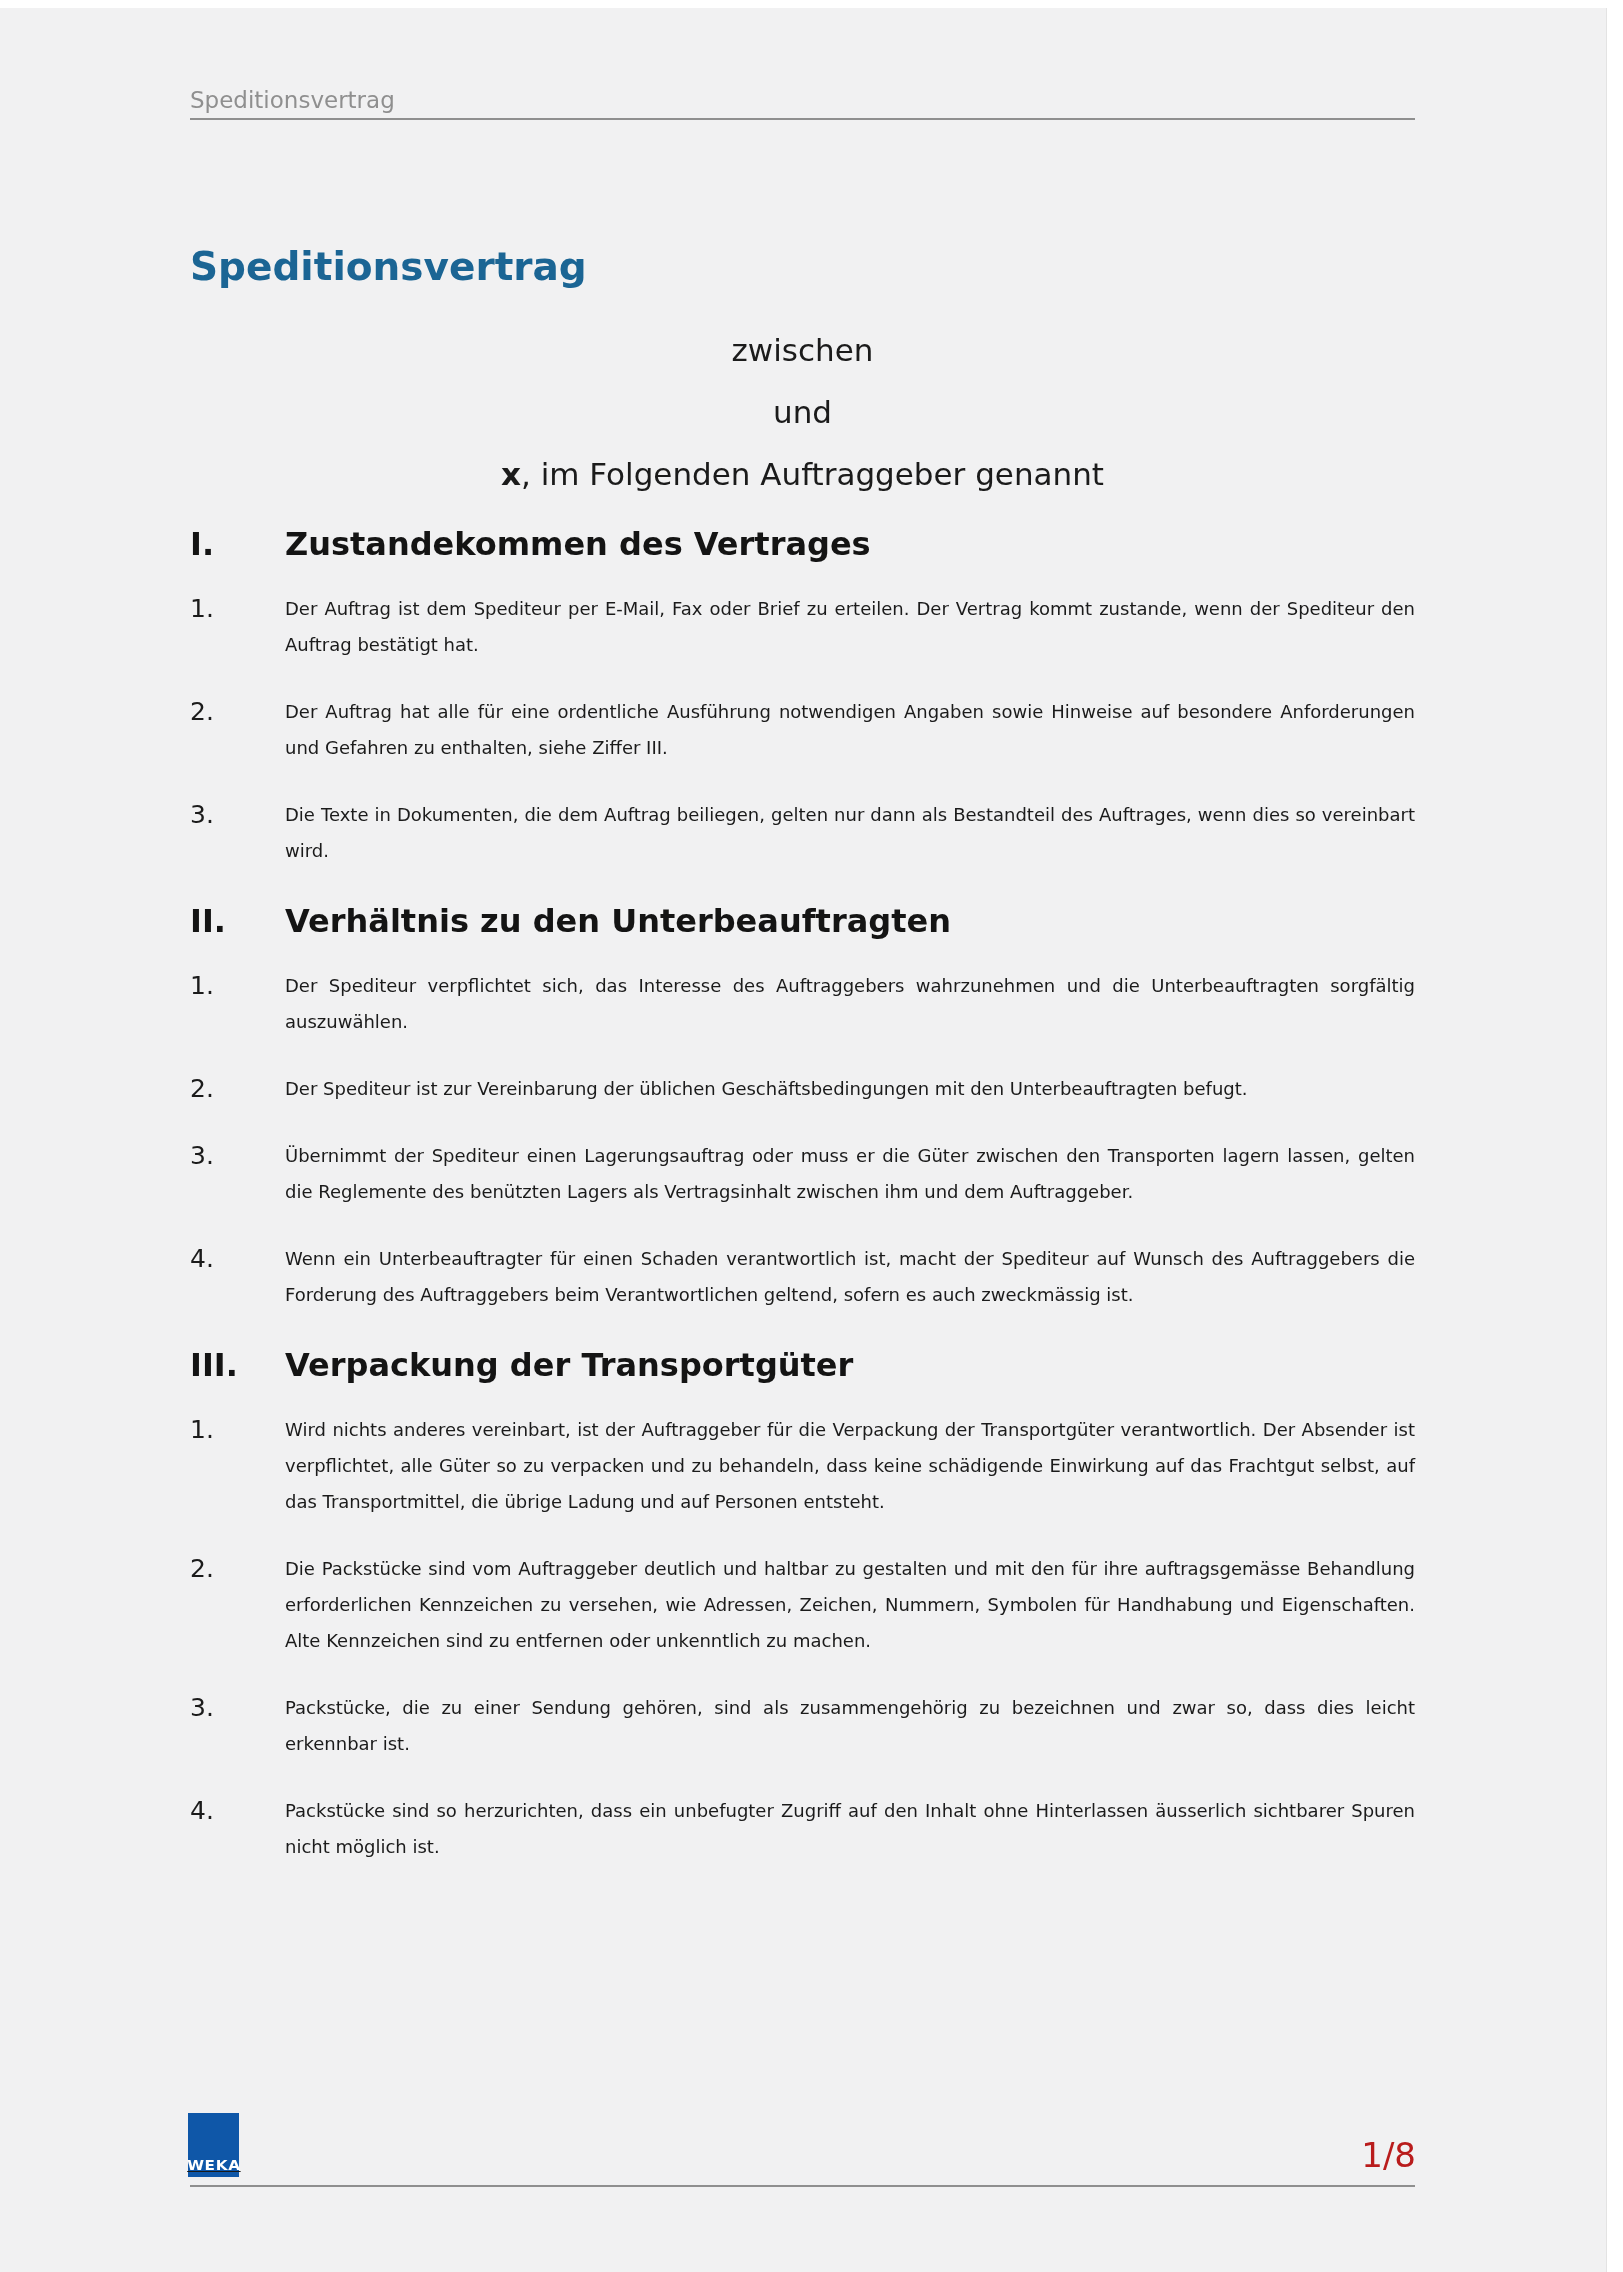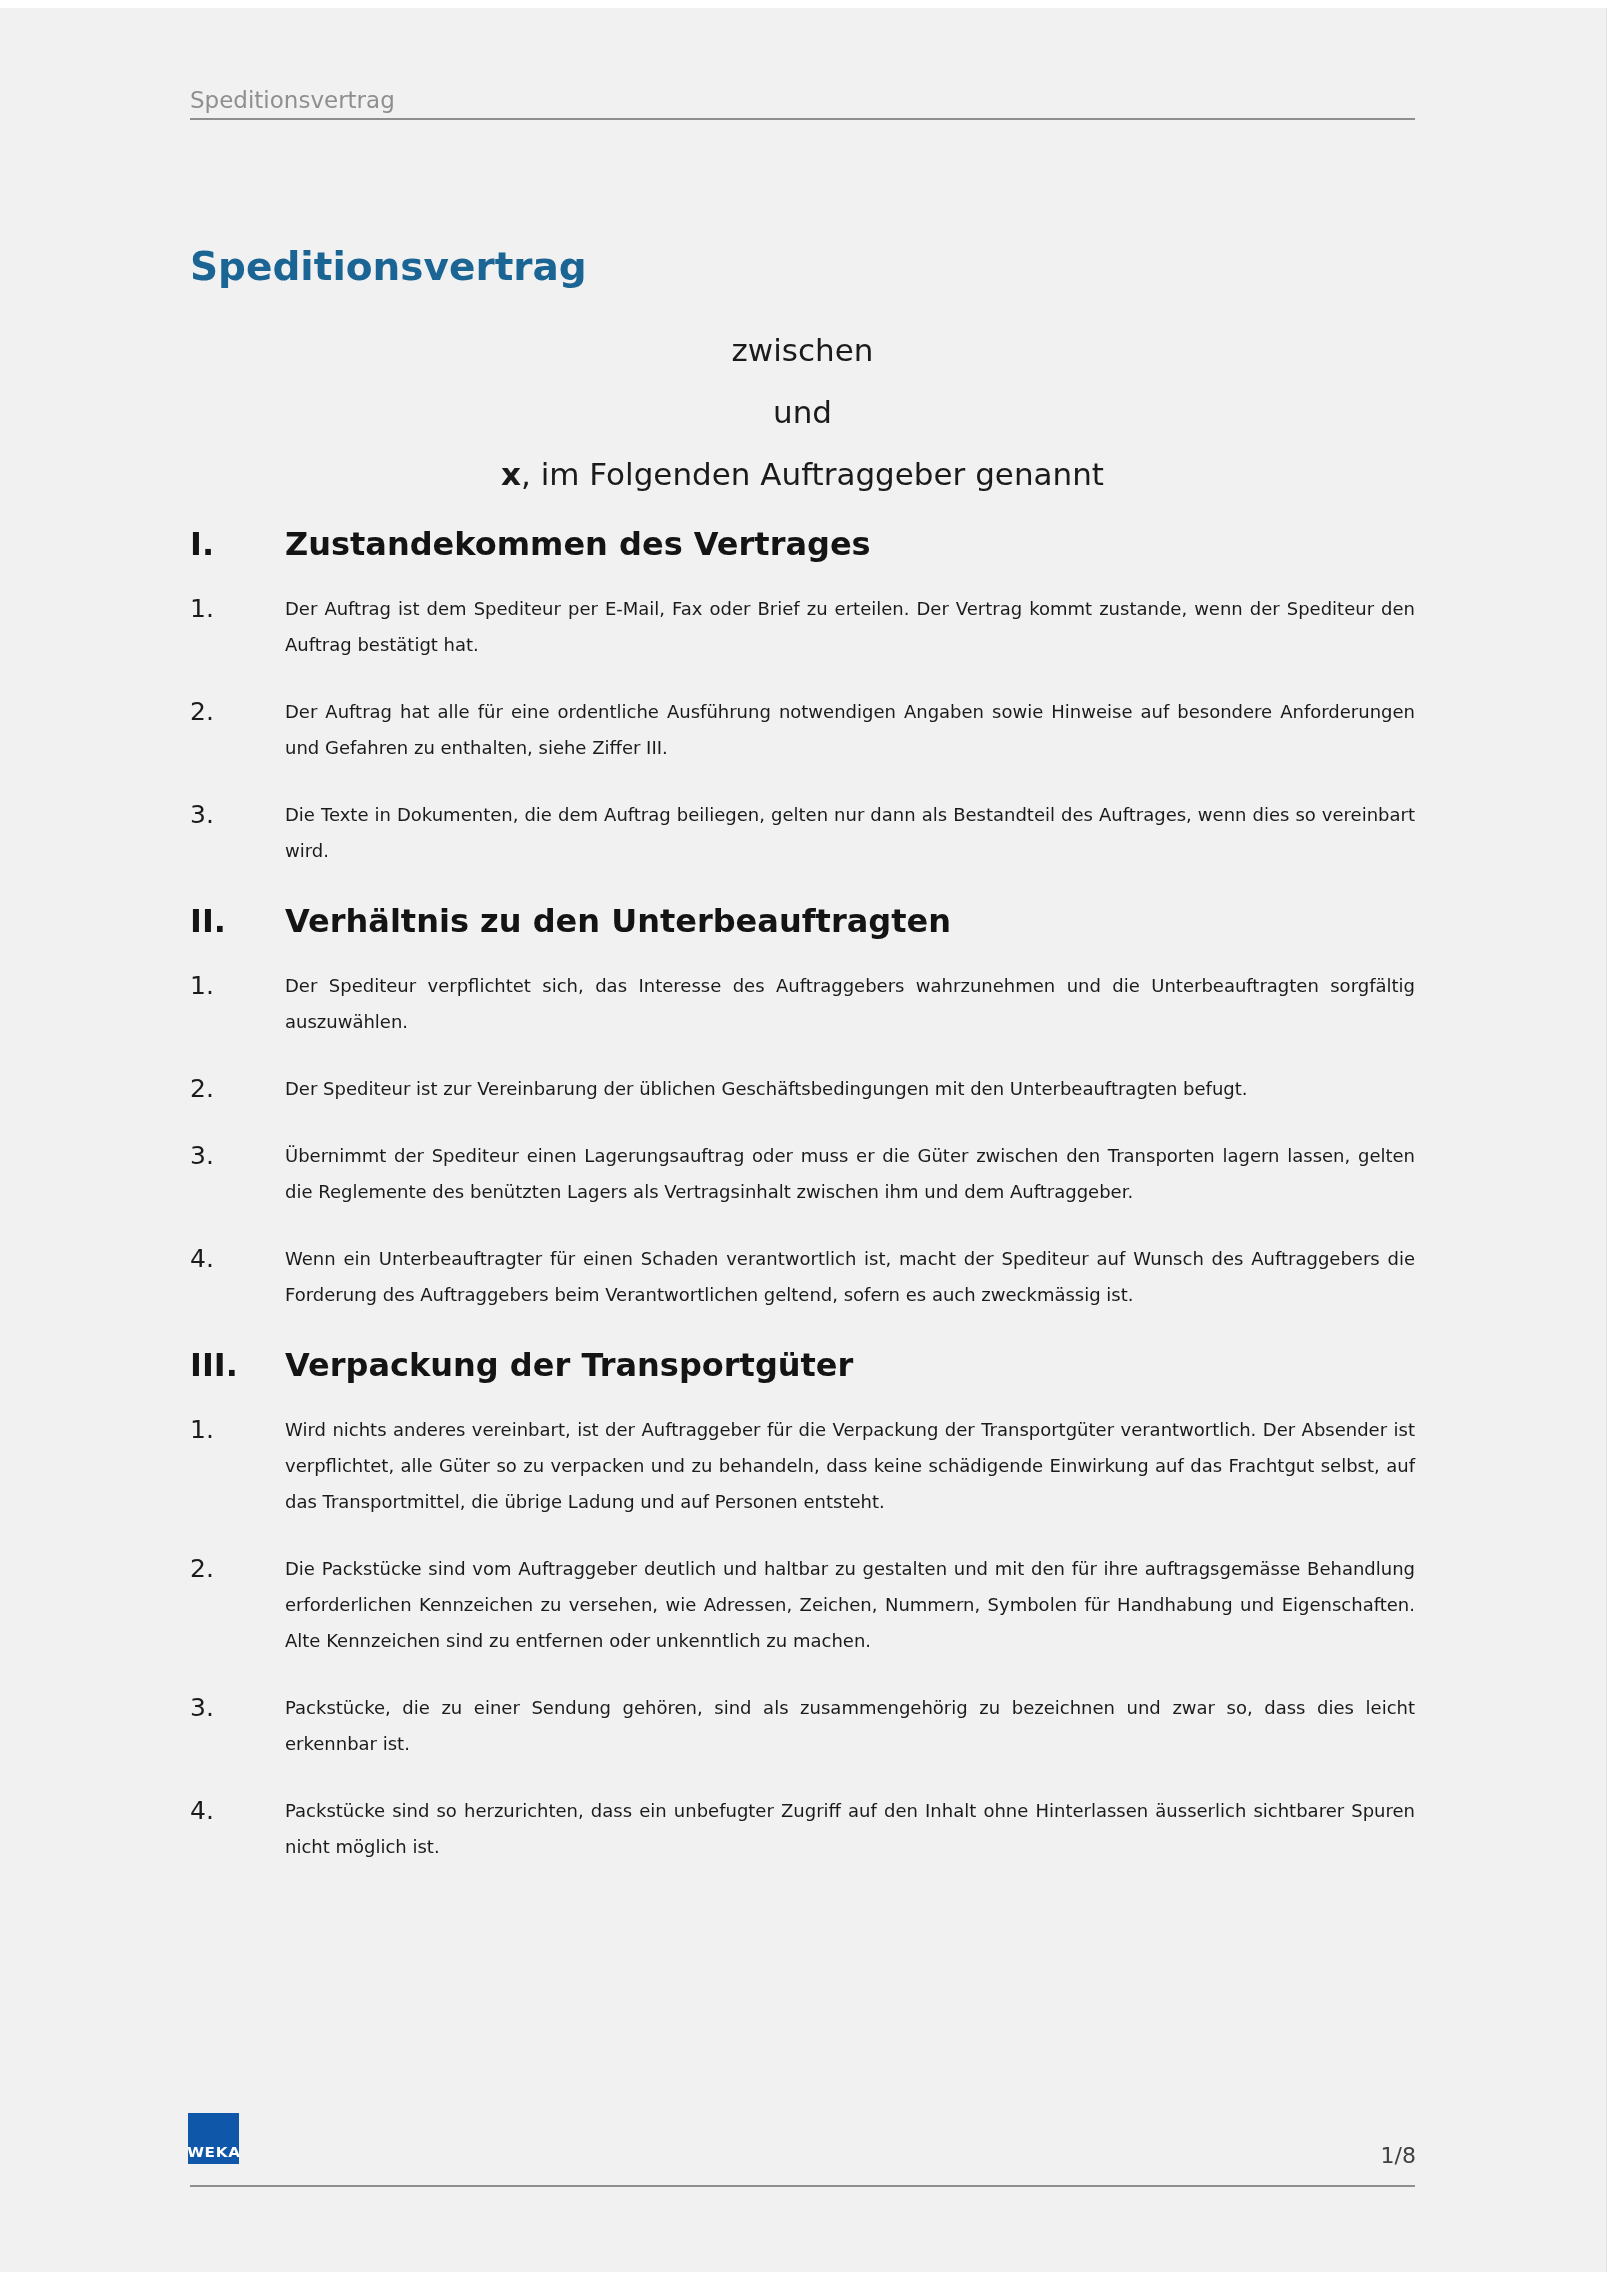--- a/index.html
+++ b/index.html
@@ -64,42 +64,43 @@
   .item .txt {
     flex: 1;
     font-size: 18px; line-height: 36px;
     text-align: justify;
   }
   .item:last-child { margin-bottom: 0; }
 
   
   .logo {
     position: absolute; left: 188px; top: 2105px;
-    width: 51px; height: 51px;
+    width: 51px; height: 64px;
     background: #0f57a8;
     display: flex; align-items: flex-end; justify-content: center;
     padding-bottom: 4.5px;
+    text-decoration: underline;
   }
   .logo .logo-text {
     color: #ffffff; font-weight: bold; font-size: 13.6px; line-height: 13.6px;
     letter-spacing: 0.6px; transform: scaleX(1.12);
   }
   .footer-text {
     position: absolute; left: 274px; top: 2132px;
     font-size: 25px; line-height: 31px; color: #8f8f8f;
     white-space: nowrap;
   }
   .footer-text .sep { color: #8f8f8f; padding: 0 3.9px; }
   .footer-text a.link {
     color: #0000ee; text-decoration: underline; cursor: pointer;
   }
   .page-num {
     position: absolute; left: 1221px; top: 2132px; width: 195px;
     text-align: right;
-    font-size: 22px; line-height: 31px; color: #404040;
+    font-size: 34px; line-height: 31px; color: #b91c1c;
   }
   .footer-rule {
     position: absolute; left: 190px; top: 2177px;
     width: 1225px; height: 1.9px; background: #8f8f8f;
   }
 </style>
 </head>
 <body>
 
 <div class="page">

